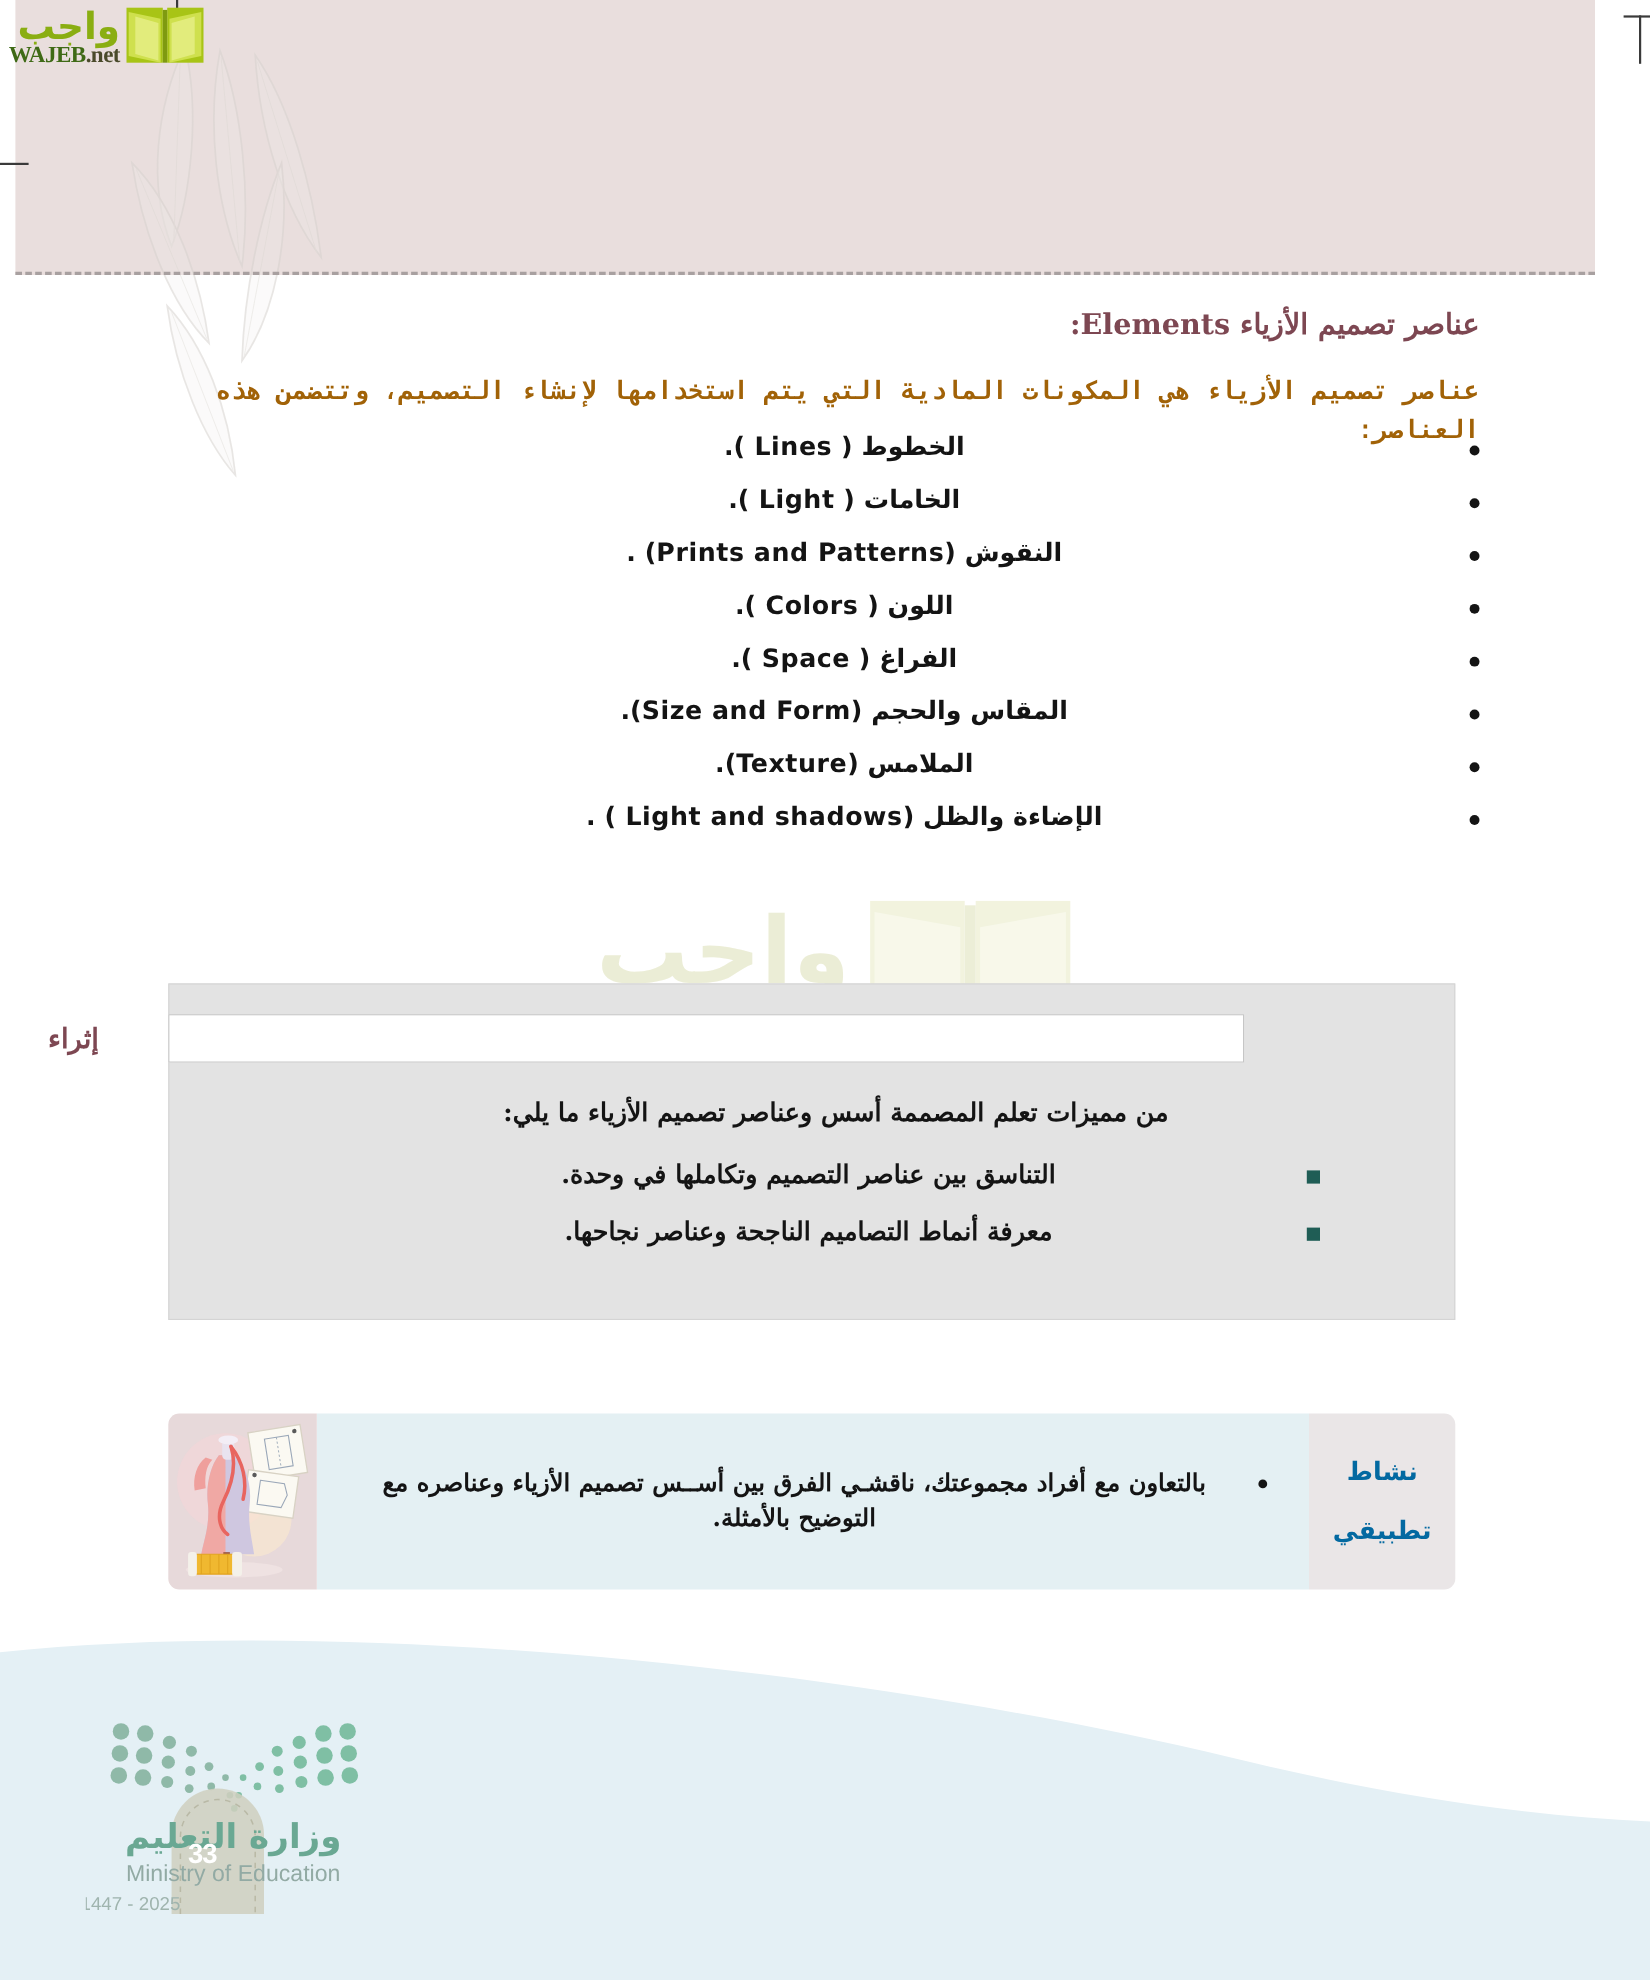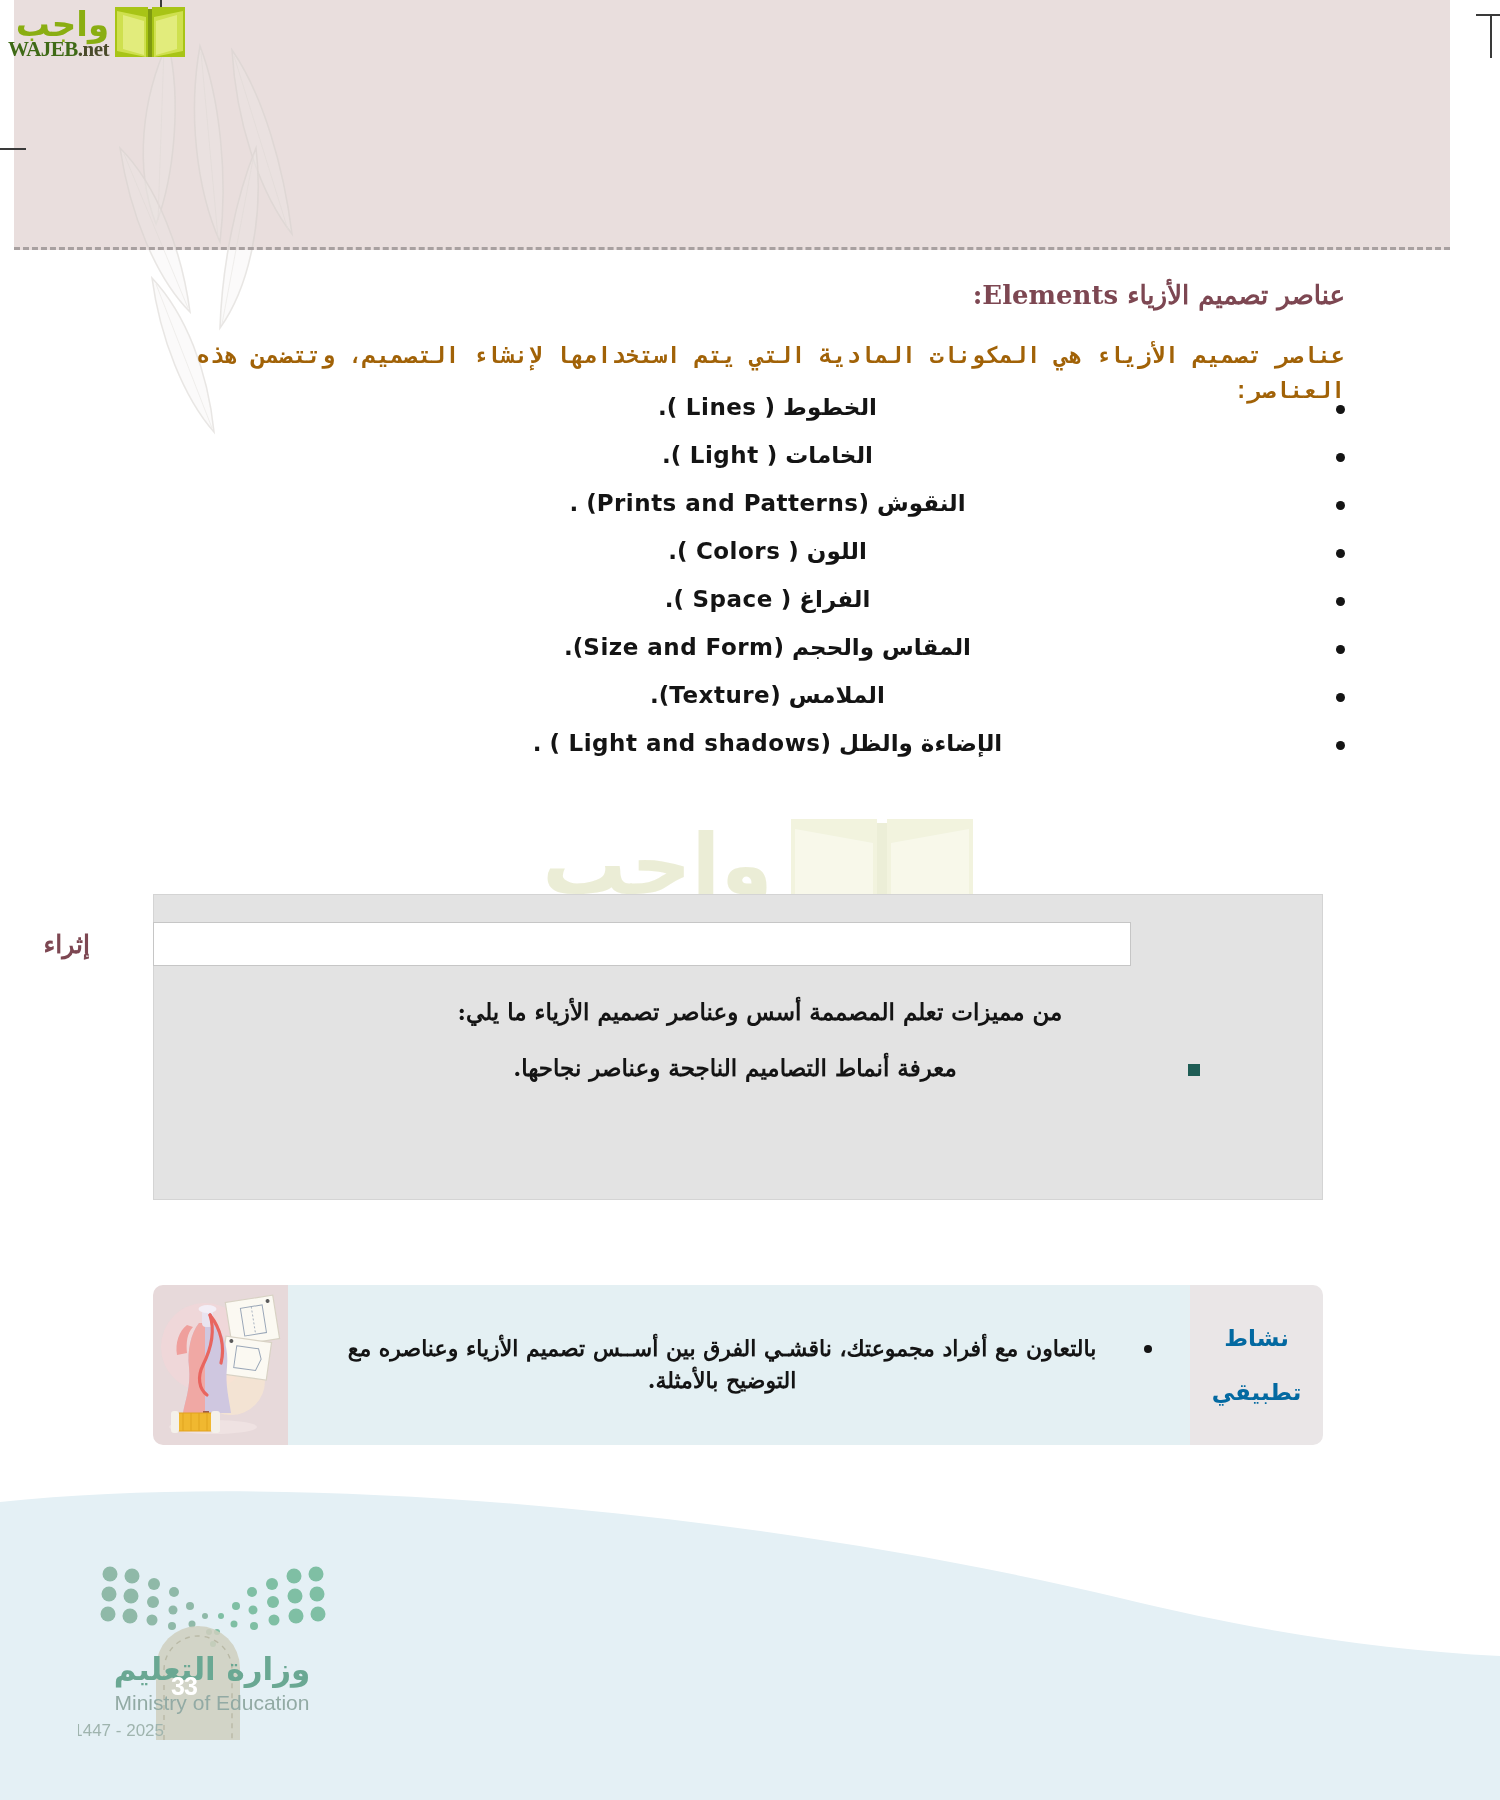--- a/index.html
+++ b/index.html
@@ -363,20 +363,21 @@
       <li>الملامس (Texture).</li>
       <li>الإضاءة والظل (Light and shadows ) .</li>
     </ul>
 
     <div class="enrich-box"></div>
     <div class="enrich-label">
       <span>إثراء</span>
     </div>
     <div class="enrich-intro">من مميزات تعلم المصممة أسس وعناصر تصميم الأزياء ما يلي:</div>
     <ul class="enrich-list">
+      <li>التناسق بين عناصر التصميم وتكاملها في وحدة.</li>
       <li>معرفة أنماط التصاميم الناجحة وعناصر نجاحها.</li>
     </ul>
 
     <div class="activity">
       <div class="activity-label">
         <div>نشاط</div>
         <div>تطبيقي</div>
       </div>
       <div class="activity-body">
         <ul class="activity-list">

